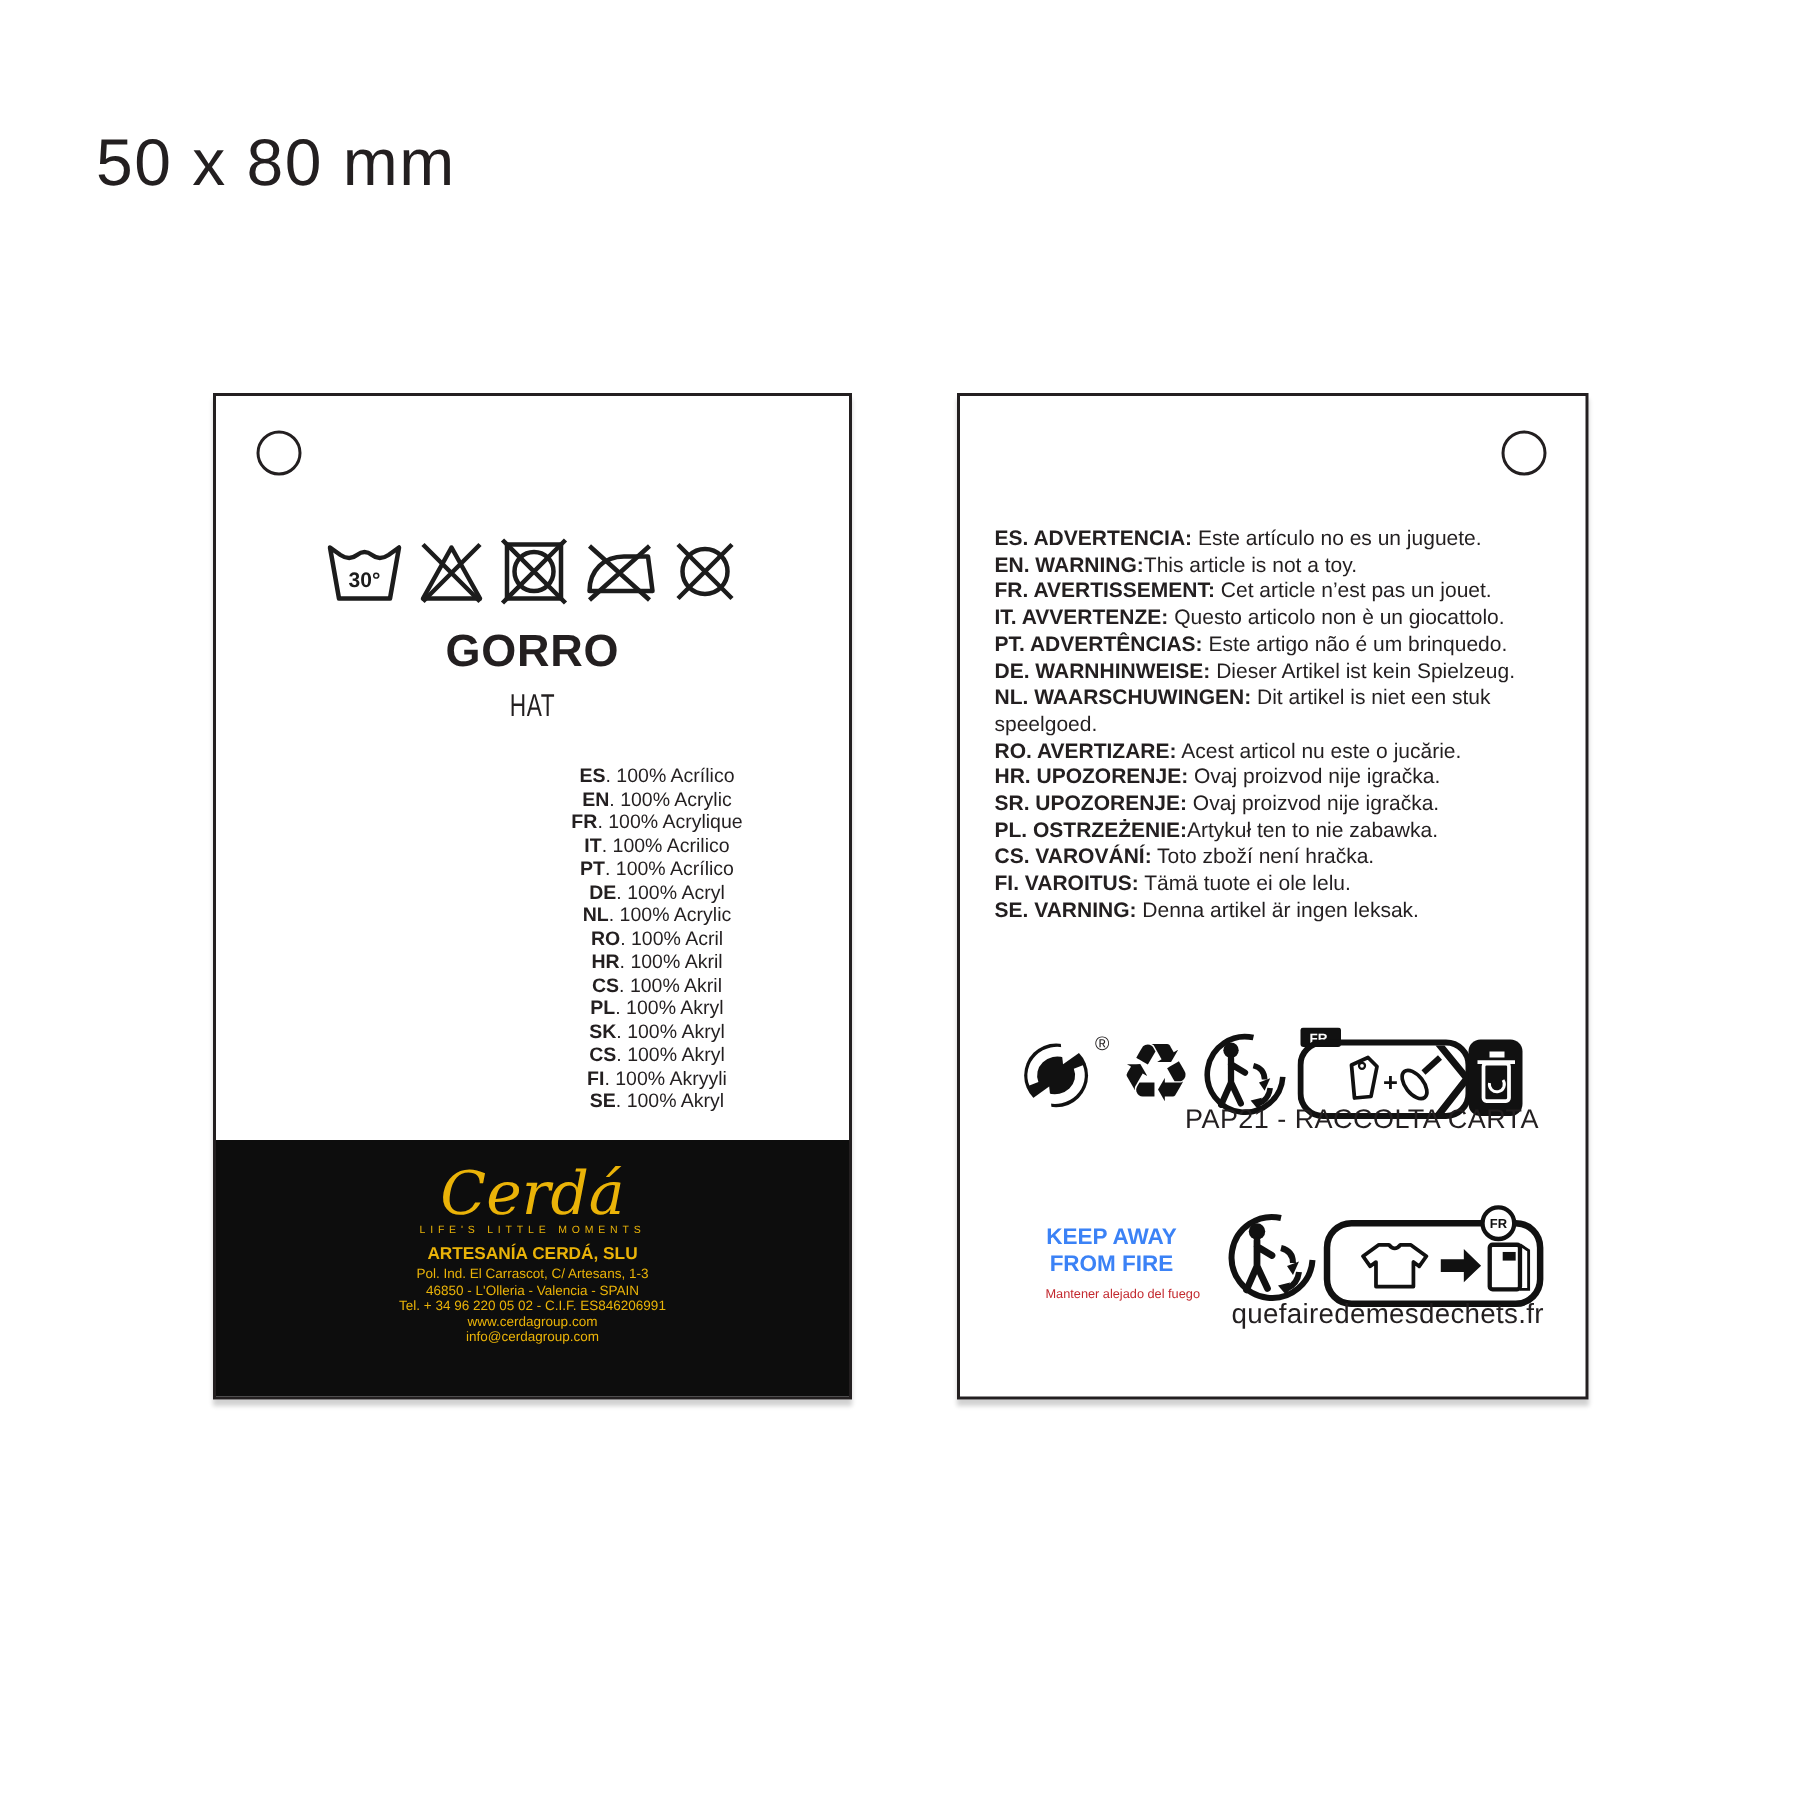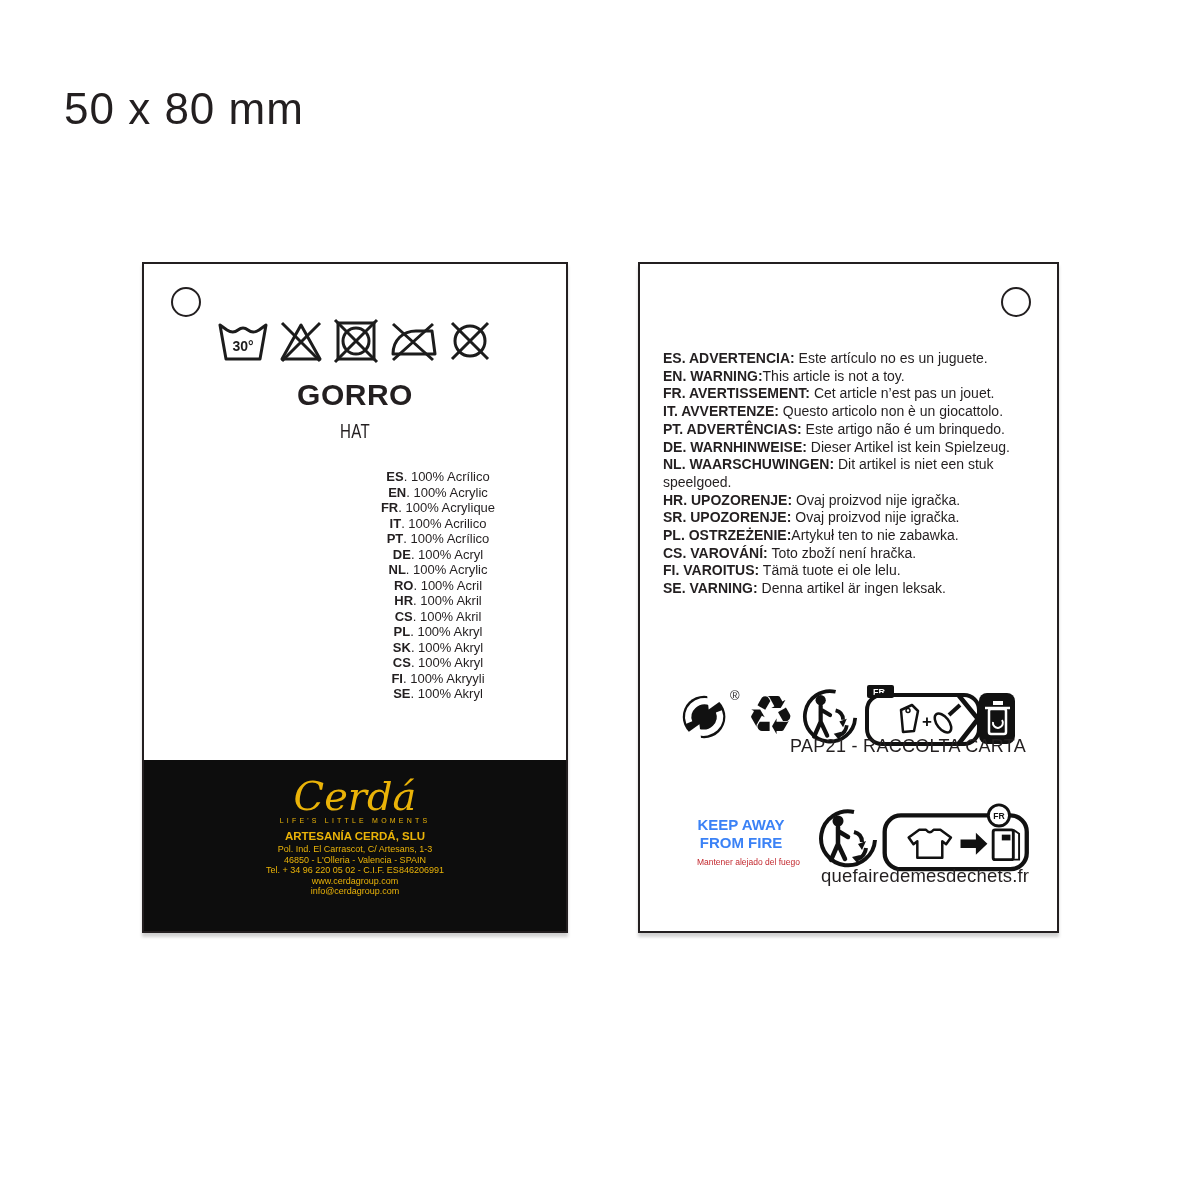--- a/index.html
+++ b/index.html
@@ -11,21 +11,21 @@
 
   .tag{position:absolute;top:262px;background:#fff;border:2px solid #231f20;
        box-shadow:0 4px 3px rgba(0,0,0,.18);}
   .tag-left{left:142px;width:422px;height:667px;}
   .tag-right{left:638px;width:417px;height:667px;}
   .hole{position:absolute;width:26px;height:26px;border:2.5px solid #231f20;border-radius:50%;background:#fff;}
   .hole-left{left:27px;top:23px;}
   .hole-right{left:361px;top:23px;}
 
   
-  .lt-content{padding-top:54px;text-align:center;}
+  .lt-content{padding-top:94px;text-align:center;}
   .care-row{display:flex;justify-content:center;align-items:flex-end;gap:9px;}
   .care-row svg{display:block;}
   .lt-title{margin-top:14px;font-size:30px;font-weight:bold;letter-spacing:.5px;}
   .lt-subtitle{margin-top:7px;font-size:21px;transform:scaleX(.72);letter-spacing:.5px;}
   .comp-list{margin:26px 0 0 166px;text-align:center;font-size:13px;line-height:15.5px;}
   .comp-list b{font-weight:bold;}
   .lt-footer{position:absolute;left:0;right:0;bottom:0;height:171px;background:#0d0d0d;color:#eab308;text-align:center;}
   .logo-script{font-family:"DejaVu Serif", serif;font-style:italic;font-size:40px;line-height:40px;margin-top:16px;}
   .logo-tagline{font-size:7px;letter-spacing:3.2px;margin-top:1px;}
   .company{font-size:11.5px;font-weight:bold;margin-top:6px;}
@@ -122,20 +122,21 @@
   <div class="hole hole-right"></div>
 
   <div class="warnings">
     <div class="warn"><b>ES. ADVERTENCIA:</b><span> Este artículo no es un juguete.</span></div>
     <div class="warn"><b>EN. WARNING:</b><span>This article is not a toy.</span></div>
     <div class="warn"><b>FR. AVERTISSEMENT:</b><span> Cet article n’est pas un jouet.</span></div>
     <div class="warn"><b>IT. AVVERTENZE:</b><span> Questo articolo non è un giocattolo.</span></div>
     <div class="warn"><b>PT. ADVERTÊNCIAS:</b><span> Este artigo não é um brinquedo.</span></div>
     <div class="warn"><b>DE. WARNHINWEISE:</b><span> Dieser Artikel ist kein Spielzeug.</span></div>
     <div class="warn"><b>NL. WAARSCHUWINGEN:</b><span> Dit artikel is niet een stuk speelgoed.</span></div>
+    <div class="warn"><b>RO. AVERTIZARE:</b><span> Acest articol nu este o jucărie.</span></div>
     <div class="warn"><b>HR. UPOZORENJE:</b><span> Ovaj proizvod nije igračka.</span></div>
     <div class="warn"><b>SR. UPOZORENJE:</b><span> Ovaj proizvod nije igračka.</span></div>
     <div class="warn"><b>PL. OSTRZEŻENIE:</b><span>Artykuł ten to nie zabawka.</span></div>
     <div class="warn"><b>CS. VAROVÁNÍ:</b><span> Toto zboží není hračka.</span></div>
     <div class="warn"><b>FI. VAROITUS:</b><span> Tämä tuote ei ole lelu.</span></div>
     <div class="warn"><b>SE. VARNING:</b><span> Denna artikel är ingen leksak.</span></div>
   </div>
 
   <div class="icons-row1">
 

